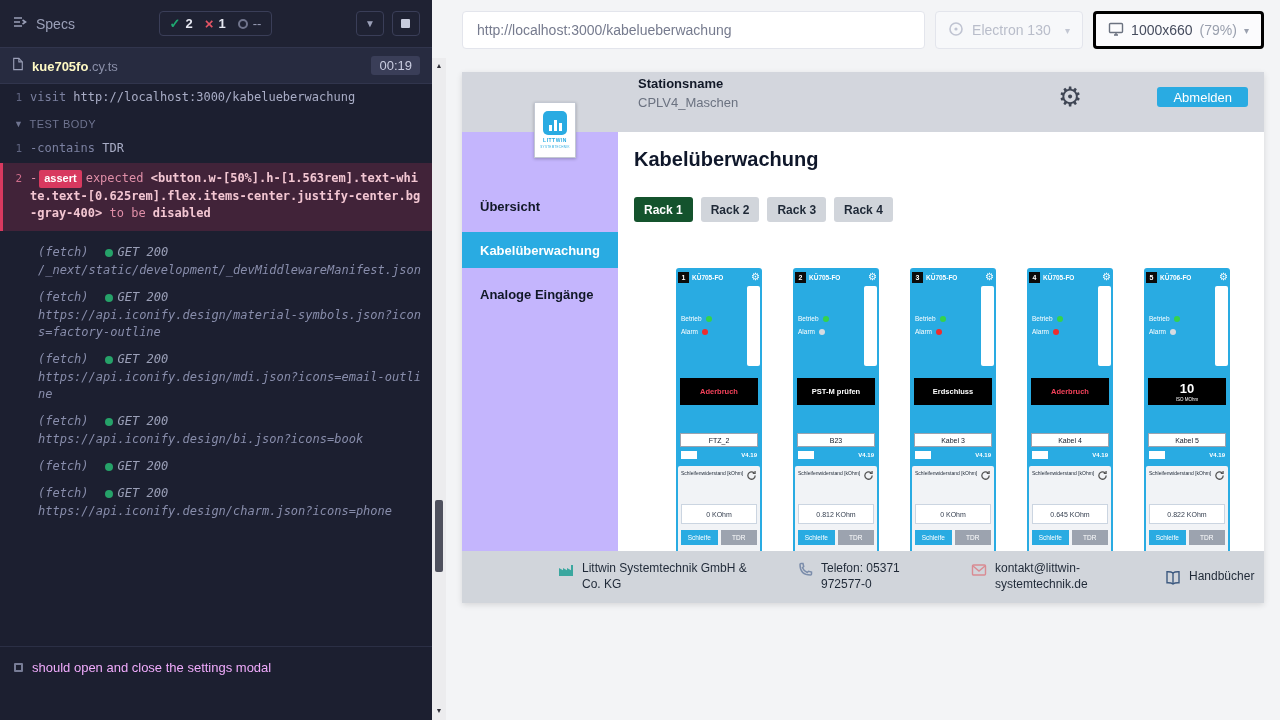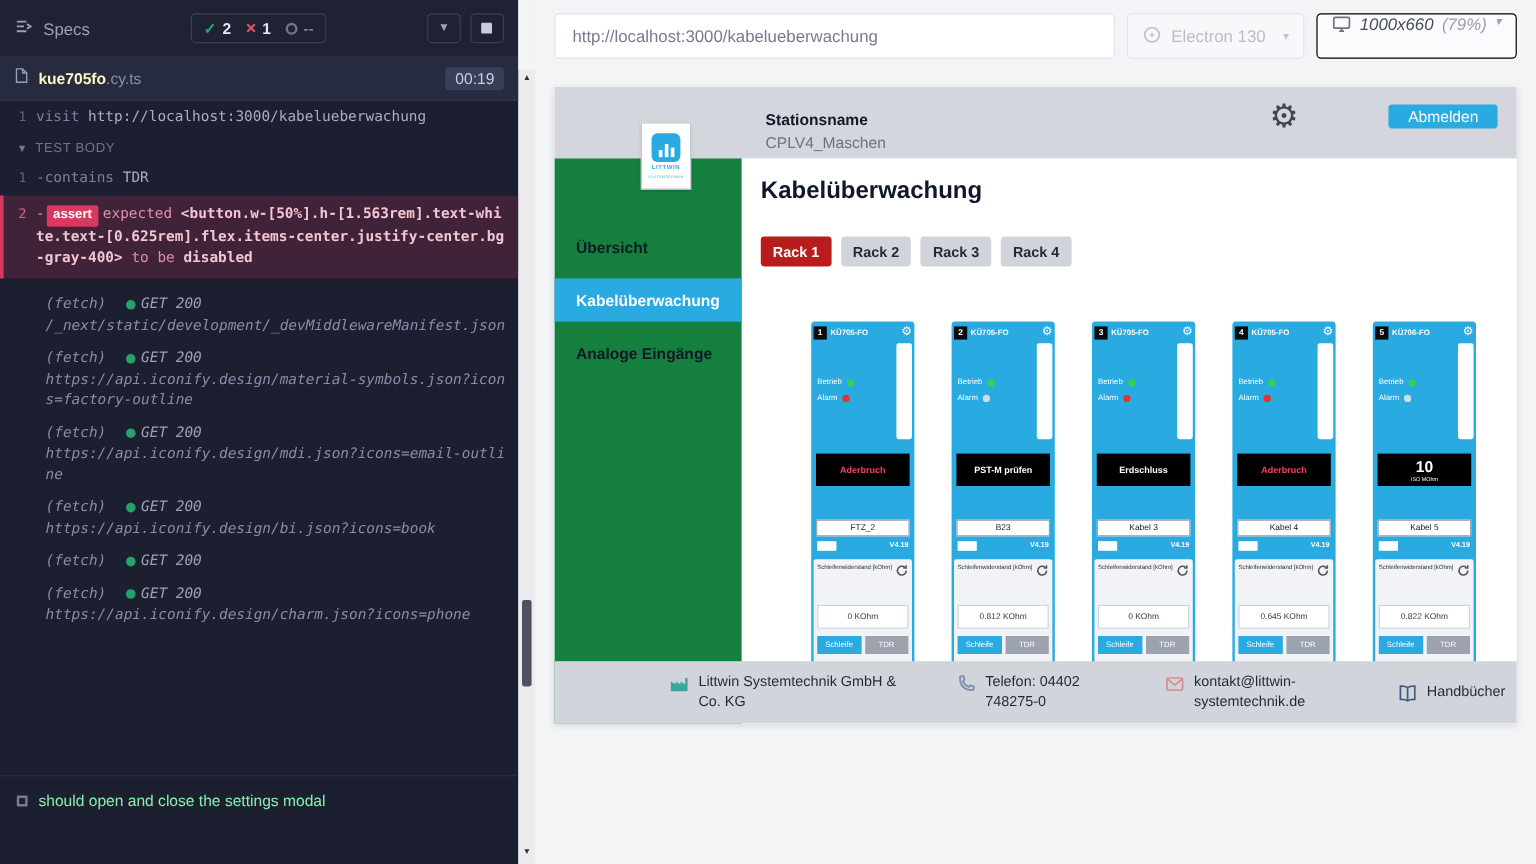--- a/index.html
+++ b/index.html
@@ -42,66 +42,66 @@
   .assert-strong { font-weight:700; color:#f3c6d2; }
 
   .fetch-row { padding:5px 10px 5px 38px; font-size:12px; line-height:17px; font-style:italic; color:#888dab; }
   .fetch-line1 { display:flex; align-items:center; gap:16px; }
   .fetch-status { display:flex; align-items:center; gap:5px; color:#9ba0b8; }
   .dot { width:8px; height:8px; border-radius:50%; background:#26a269; display:inline-block; }
   .fetch-url { word-break:break-all; margin-top:1px; }
 
   .rep-footer { margin-top:auto; border-top:1px solid #2b2f45; padding:13px 14px 45px; display:flex; align-items:center; gap:9px; flex-shrink:0; }
   .test-square { width:9px; height:9px; border:2px solid #777c96; border-radius:1px; display:inline-block; flex-shrink:0; }
-  .rep-footer-text { font-size:13px; color:#86efac; }
+  .rep-footer-text { font-size:13px; color:#f0abfc; }
 
   
   .scroll-strip { width:14px; height:720px; background:#ececee; flex-shrink:0; position:relative; }
   .scroll-cap { height:58px; background:#f3f4f6; }
   .scroll-arrow { position:absolute; left:0; width:14px; text-align:center; font-size:7px; color:#2f2f38; }
   .scroll-arrow.up { top:62px; }
   .scroll-arrow.down { bottom:6px; }
   .scroll-thumb { position:absolute; left:3px; top:500px; width:8px; height:72px; background:#4f515e; border-radius:2px; }
 
   
   .runner { flex:1; display:flex; flex-direction:column; background:#f3f4f6; }
   .runner-top { height:60px; display:flex; align-items:center; gap:10px; padding:0 16px; flex-shrink:0; }
   .url-bar { flex:1; height:38px; background:#fff; border:1px solid #e3e5ec; border-radius:4px; display:flex; align-items:center; padding:0 14px; color:#767b8e; font-size:14px; cursor:text; }
   .browser-select { width:148px; height:38px; background:#f7f8fa; border:1px solid #e3e5ec; border-radius:4px; display:flex; align-items:center; gap:8px; padding:0 12px; color:#b9bdca; font-size:14px; cursor:pointer; }
-  .viewport-select { height:38px; background:#fbfbfd; border:1px solid #000000; border-radius:4px; display:flex; align-items:flex-start; gap:7px; padding:0 12px; font-size:14px; cursor:pointer;font-style:italic; }
+  .viewport-select { height:38px; background:#fbfbfd; border:3px solid #000000; border-radius:4px; display:flex; align-items:center; gap:7px; padding:0 12px; font-size:14px; cursor:pointer; }
   .vp-size { color:#464c5e; }
   .vp-zoom { color:#9aa0ae; }
   .chev { margin-left:auto; color:#c3c7d3; font-size:10px; }
   .chev2 { color:#9aa0ae; font-size:10px; }
 
   
   .aut-wrap { padding:12px 16px 0; }
   .app { position:relative; width:802px; height:531px; background:#fff; overflow:hidden; box-shadow:0 2px 6px rgba(0,0,0,0.12); }
   .app-header { position:absolute; top:0; left:0; right:0; height:60px; background:#d3d6dd; }
   .logo { position:absolute; left:72px; top:30px; width:42px; height:56px; background:#fff; border:1px solid #c3c8d2; box-shadow:0 1px 3px rgba(0,0,0,0.25); z-index:3; display:flex; flex-direction:column; align-items:center; justify-content:center; gap:2px; }
   .logo-mark { width:24px; height:24px; background:#29abe2; border-radius:5px; display:flex; align-items:flex-end; justify-content:center; gap:2px; padding-bottom:4px; }
   .logo-mark span { width:3px; background:#fff; display:inline-block; }
   .lb1{height:6px;} .lb2{height:11px;} .lb3{height:8px;}
   .logo-text { font-size:5px; font-weight:700; color:#29abe2; letter-spacing:0.5px; }
   .logo-sub { font-size:3px; color:#29abe2; letter-spacing:0.3px; }
-  .station { position:absolute; left:176px; top:20px; z-index:2; }
+  .station { position:absolute; left:176px; top:4px; z-index:2; }
   .station-label { font-size:13px; font-weight:700; color:#111827; }
   .station-value { font-size:13px; color:#6b7280; margin-top:4px; }
   .app-gear { position:absolute; left:596px; top:12px; font-size:27px; color:#3f4654; cursor:pointer; z-index:2; line-height:1; }
   .logout-btn { position:absolute; right:16px; top:15px; height:20px; padding:0 16px; background:#29abe2; border:none; border-radius:3px; color:#fff; font-size:13px; font-weight:500; cursor:pointer; z-index:2; }
 
   .app-body { position:absolute; top:60px; left:0; right:0; bottom:0; display:flex; }
-  .app-nav { width:156px; background:#15803d; padding-top:56px; flex-shrink:0; }
+  .app-nav { width:156px; background:#c4b5fd; padding-top:56px; flex-shrink:0; }
   .nav-item { height:36px; display:flex; align-items:center; padding-left:18px; font-size:13px; font-weight:700; color:#111827; margin-bottom:8px; cursor:pointer; }
   .nav-item[data-variant="active"] { background:#29abe2; color:#fff; }
   .app-main { flex:1; padding:16px 0 0 16px; }
   .page-title { font-size:20px; font-weight:700; color:#0f172a; }
   .tabs { display:flex; gap:8px; margin-top:26px; }
   .tab { height:25px; padding:0 10px; display:flex; align-items:center; font-size:12px; font-weight:700; color:#1f2937; background:#d1d5db; border-radius:3px; cursor:pointer; }
-  .tab[data-variant="active"] { background:#b91c1c; color:#fff; }
+  .tab[data-variant="active"] { background:#14532d; color:#fff; }
 
   .cards { display:flex; gap:31px; margin-top:46px; padding-left:42px; }
   .card { width:86px; height:330px; background:#29abe2; border-radius:3px; padding:2px 2px 0; display:flex; flex-direction:column; flex-shrink:0; }
   .card-head { display:flex; align-items:center; gap:3px; height:14px; }
   .card-num { width:11px; height:11px; background:#0b0b0b; color:#fff; font-size:7px; font-weight:700; display:flex; align-items:center; justify-content:center; flex-shrink:0; }
   .card-model { flex:1; color:#fff; font-size:6.5px; font-weight:700; white-space:nowrap; }
   .card-gear { color:#fff; font-size:10px; line-height:1; cursor:pointer; }
   .card-top { display:flex; height:84px; }
   .card-leds { flex:1; padding-top:28px; }
   .led-row { display:flex; align-items:center; gap:4px; padding-left:3px; height:13px; }
@@ -623,21 +623,21 @@
                 </svg>
             </span>
             <span class="foot-text ft-company">Littwin Systemtechnik GmbH &amp; Co. KG</span>
           </div>
           <div class="foot-col">
             <span class="foot-icon">
               <svg width="16" height="16" viewBox="0 0 16 16" fill="none" stroke="#7b8dab" stroke-width="1.5">
                   <path d="M3 2.5C3 9.5 6.5 13 13.5 13c.6 0 1-.4 1-1v-2l-3-.7-1.2 1.2C8.2 9.7 6.3 7.8 5.5 5.7L6.7 4.5 6 1.5H4c-.6 0-1 .4-1 1z"></path>
                 </svg>
             </span>
-            <span class="foot-text ft-phone">Telefon: 04402 748275-0</span>
+            <span class="foot-text ft-phone">Telefon: 05371 972577-0</span>
           </div>
           <div class="foot-col">
             <span class="foot-icon">
               <svg width="16" height="16" viewBox="0 0 16 16" fill="none" stroke="#d98b93" stroke-width="1.4">
                   <rect x="1.5" y="3" width="13" height="10" rx="1"></rect>
                   <path d="M2 4l6 5 6-5"></path>
                 </svg>
             </span>
             <span class="foot-text ft-email">kontakt@littwin-systemtechnik.de</span>
           </div>

